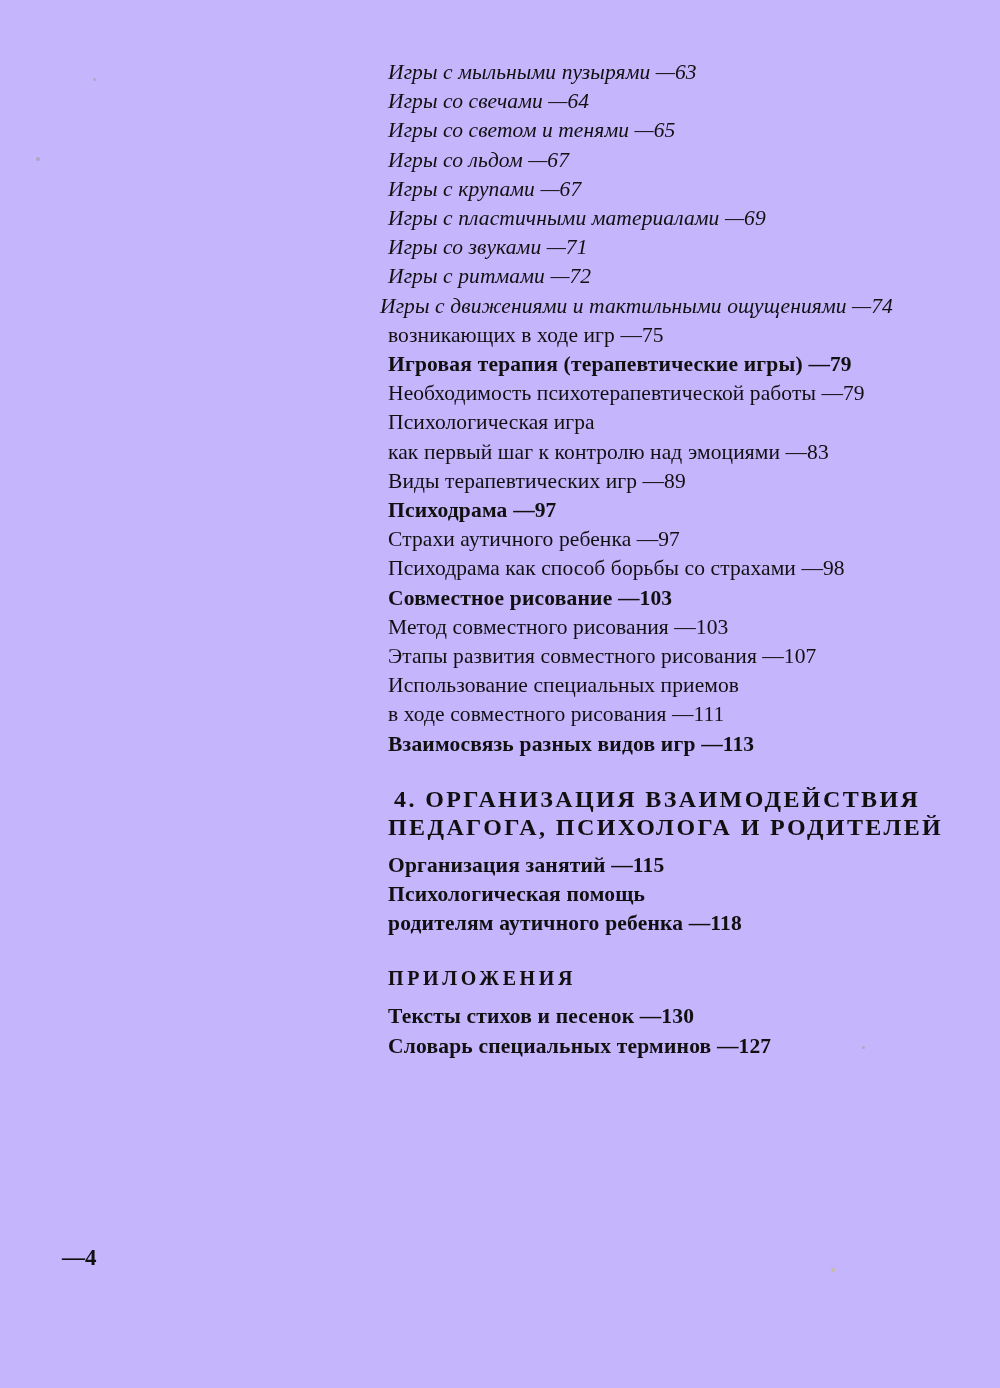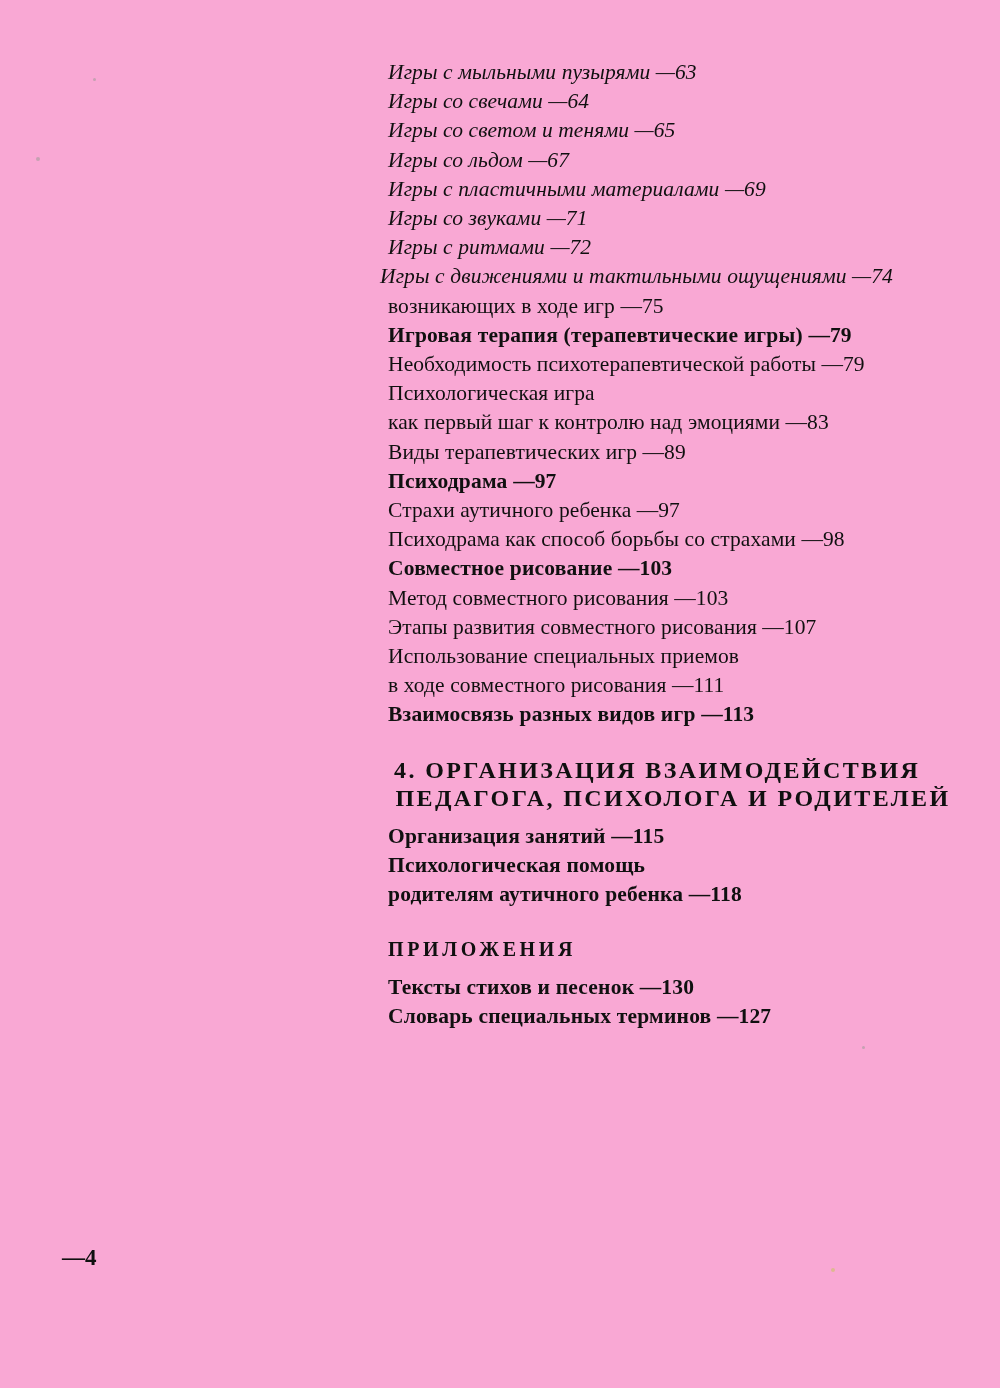--- a/index.html
+++ b/index.html
@@ -11,21 +11,21 @@
     width: 1000px;
     height: 1388px;
     position: relative;
     font-family: "Liberation Serif", serif;
     color: #101010;
     overflow: hidden;
   }
   .page {
     position: absolute;
     inset: 0;
-    background: #f9a8d4;
+    background: #c4b5fd;
     padding-left: 6px;
   }
   
   .speck {
     position: absolute;
     background: #9a9a95;
     border-radius: 50%;
     opacity: .55;
   }
   .content {
@@ -62,21 +62,20 @@
     font-weight: bold;
     font-size: 24px;
     line-height: 28px;
     letter-spacing: 2.4px;
     text-align: left;
     padding-left: 6px;
     white-space: nowrap;
   }
   .section-head.second {
     padding-left: 0px;
-    text-align: center;
   }
   .appendix-head {
     font-weight: bold;
     font-size: 20px;
     letter-spacing: 3.6px;
     line-height: 28px;
     white-space: nowrap;
   }
   .page-number {
     position: absolute;
@@ -111,20 +110,24 @@
       </div>
       <div class="toc-line italic">
         <span>Игры со светом и тенями</span>
         <span class="dash"> —</span><span>65</span>
       </div>
       <div class="toc-line italic">
         <span>Игры со льдом</span>
         <span class="dash"> —</span><span>67</span>
       </div>
       <div class="toc-line italic">
+        <span>Игры с крупами</span>
+        <span class="dash"> —</span><span>67</span>
+      </div>
+      <div class="toc-line italic">
         <span>Игры с пластичными материалами</span>
         <span class="dash"> —</span><span>69</span>
       </div>
       <div class="toc-line italic">
         <span>Игры со звуками</span>
         <span class="dash"> —</span><span>71</span>
       </div>
       <div class="toc-line italic">
         <span>Игры с ритмами</span>
         <span class="dash"> —</span><span>72</span>

